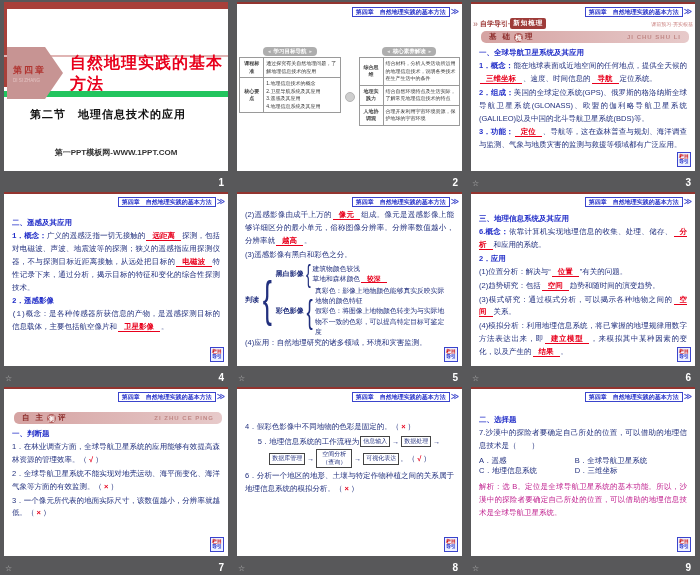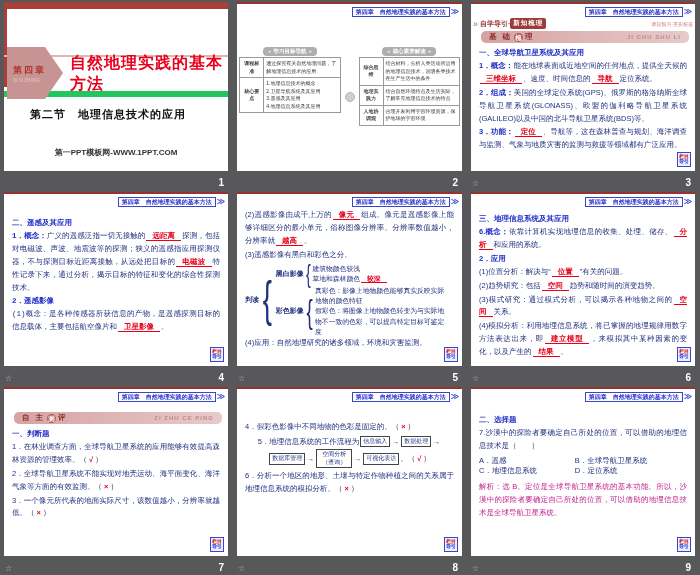--- a/index.html
+++ b/index.html
@@ -358,21 +358,21 @@
         <span class="hdr-box">第四章　自然地理实践的基本方法</span>
         <span class="hdr-chev">≫</span>
       </div>
       <div class="sl-content" style="margin-top:10px;">
         <div class="h-blue">二、选择题</div>
         <p class="para"><span>7.沙漠中的探险者要确定自己所处的位置，可以借助的地理信息技术是（　　）</span></p>
         <div class="opts">
           <span class="opt">A．遥感</span>
           <span class="opt">B．全球导航卫星系统</span>
           <span class="opt">C．地理信息系统</span>
-          <span class="opt">D．定位系统</span>
+          <span class="opt">D．三维坐标</span>
         </div>
         <p class="para para-magenta">解析：选 B。定位是全球导航卫星系统的基本功能。所以，沙漠中的探险者要确定自己所处的位置，可以借助的地理信息技术是全球导航卫星系统。</p>
       </div>
       <div class="corner-badge">
         <div class="cb-top">栏目</div>
         <div class="cb-bottom">导引</div>
       </div>
     </div>
     <div class="star">☆</div>
     <div class="pagenum">9</div>

